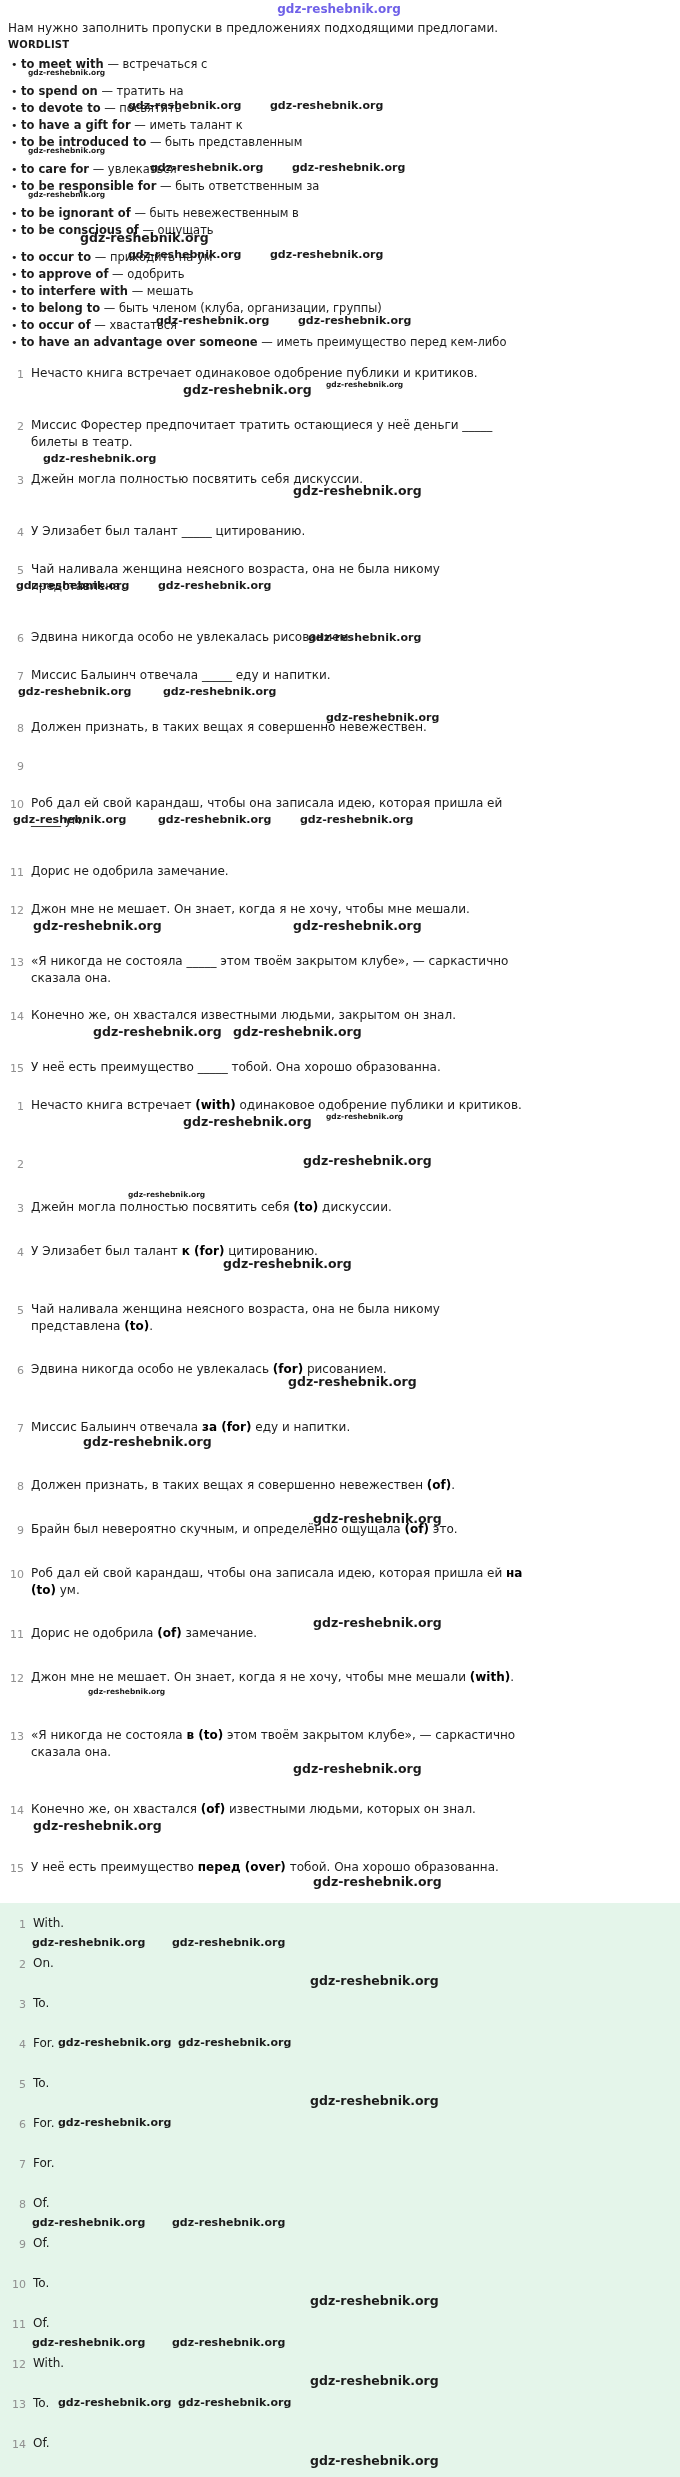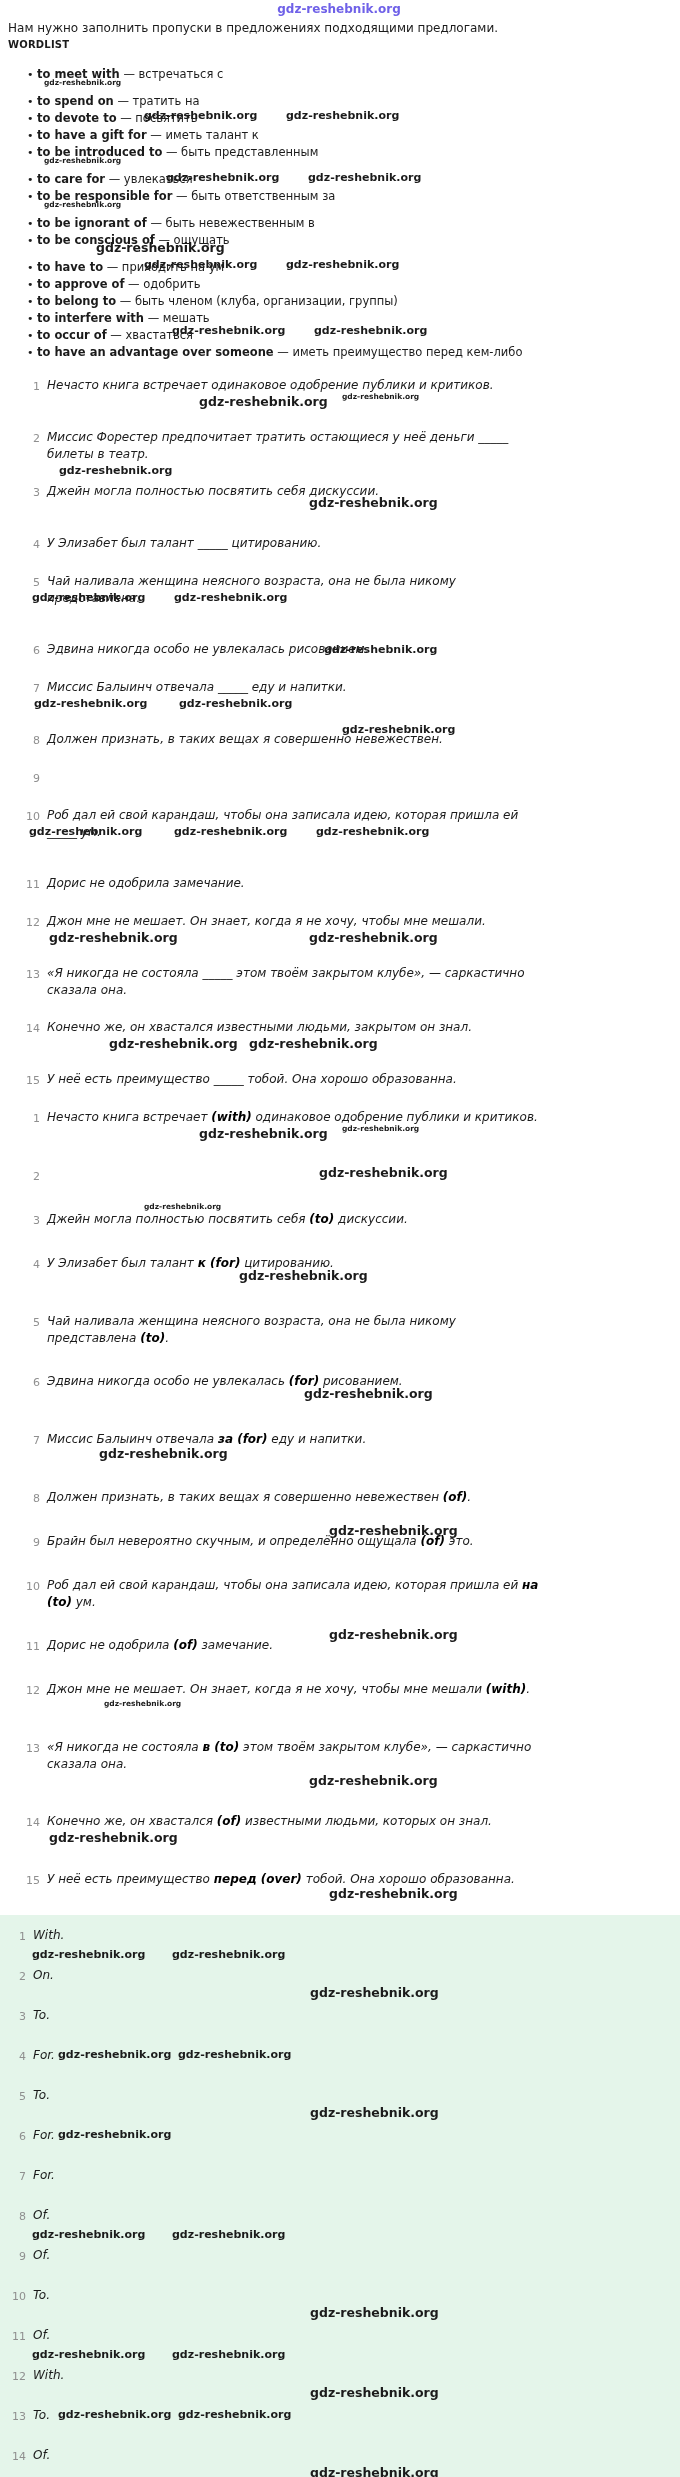--- a/index.html
+++ b/index.html
@@ -15,21 +15,21 @@
   .site-header {
     text-align: center;
     font-size: 12px;
     font-weight: 700;
     margin-bottom: 4px;
     cursor: pointer;
   }
   .instruction { font-size: 12px; line-height: 16px; margin: 0 0 3px 0; }
   .wordlist-title { font-size: 10px; font-weight: 700; margin: 0 0 6px 0; letter-spacing: .2px; }
 
-  ul { list-style: none; margin: 16px; padding: 0; }
+  ul { list-style: none; margin: 0; padding: 0; }
 
   .wordlist li {
     position: relative;
     font-size: 11.5px;
     line-height: 17px;
     padding-left: 13px;
   }
   .wordlist li::before { content: "•"; position: absolute; left: 3px; top: 0; font-size: 11px; }
   .wordlist li.gap { margin-bottom: 10px; }
   .wl-en { font-weight: 700; }
@@ -44,21 +44,21 @@
     margin-bottom: 20px;
   }
   .num-list .num {
     flex: 0 0 16px;
     text-align: right;
     margin-right: 7px;
     color: #8f8f8f;
     font-size: 11px;
     padding-top: 1px;
   }
-  .num-list .txt { max-width: 500px; font-style: italic; }
+  .num-list .txt { max-width: 500px; }
   .num-list li.gap { margin-bottom: 34px; }
 
   .answers li { margin-bottom: 26px; }
   .answers li.gap { margin-bottom: 40px; }
   .txt b { color: #000000; }
 
   .solutions {
     margin: 18px -10px 0 -8px;
     padding: 12px 10px 18px 10px;
   }
@@ -86,24 +86,24 @@
   <ul id="wordlist" class="wordlist">
       <li class="gap"><span class="wl-en">to meet with</span><span class="wl-ru"> — встречаться с</span><span class="wm wm-s" style="left: 20px; top: 13px;">gdz-reshebnik.org</span></li>
       <li><span class="wl-en">to spend on</span><span class="wl-ru"> — тратить на</span></li>
       <li><span class="wl-en">to devote to</span><span class="wl-ru"> — посвятить</span><span class="wm wm-m" style="left: 120px; top: 0px;">gdz-reshebnik.org</span><span class="wm wm-m" style="left: 262px; top: 0px;">gdz-reshebnik.org</span></li>
       <li><span class="wl-en">to have a gift for</span><span class="wl-ru"> — иметь талант к</span></li>
       <li class="gap"><span class="wl-en">to be introduced to</span><span class="wl-ru"> — быть представленным</span><span class="wm wm-s" style="left: 20px; top: 13px;">gdz-reshebnik.org</span></li>
       <li><span class="wl-en">to care for</span><span class="wl-ru"> — увлекаться</span><span class="wm wm-m" style="left: 142px; top: 1px;">gdz-reshebnik.org</span><span class="wm wm-m" style="left: 284px; top: 1px;">gdz-reshebnik.org</span></li>
       <li class="gap"><span class="wl-en">to be responsible for</span><span class="wl-ru"> — быть ответственным за</span><span class="wm wm-s" style="left: 20px; top: 13px;">gdz-reshebnik.org</span></li>
       <li><span class="wl-en">to be ignorant of</span><span class="wl-ru"> — быть невежественным в</span></li>
       <li class="gap"><span class="wl-en">to be conscious of</span><span class="wl-ru"> — ощущать</span><span class="wm wm-b" style="left: 72px; top: 10px;">gdz-reshebnik.org</span></li>
-      <li><span class="wl-en">to have to</span><span class="wl-ru"> — приходить на ум</span><span class="wm wm-m" style="left: 120px; top: 0px;">gdz-reshebnik.org</span><span class="wm wm-m" style="left: 262px; top: 0px;">gdz-reshebnik.org</span></li>
+      <li><span class="wl-en">to occur to</span><span class="wl-ru"> — приходить на ум</span><span class="wm wm-m" style="left: 120px; top: 0px;">gdz-reshebnik.org</span><span class="wm wm-m" style="left: 262px; top: 0px;">gdz-reshebnik.org</span></li>
       <li><span class="wl-en">to approve of</span><span class="wl-ru"> — одобрить</span></li>
+      <li><span class="wl-en">to interfere with</span><span class="wl-ru"> — мешать</span></li>
       <li><span class="wl-en">to belong to</span><span class="wl-ru"> — быть членом (клуба, организации, группы)</span></li>
-      <li><span class="wl-en">to interfere with</span><span class="wl-ru"> — мешать</span></li>
       <li><span class="wl-en">to occur of</span><span class="wl-ru"> — хвастаться</span><span class="wm wm-m" style="left: 148px; top: -2px;">gdz-reshebnik.org</span><span class="wm wm-m" style="left: 290px; top: -2px;">gdz-reshebnik.org</span></li>
       <li><span class="wl-en">to have an advantage over someone</span><span class="wl-ru"> — иметь преимущество перед кем-либо</span></li>
     </ul>
   <ul id="questions" class="num-list questions">
       <li class="gap">
         <span class="num">1</span>
         <span class="txt">Нечасто книга встречает одинаковое одобрение публики и критиков.</span>
         <span class="wm wm-b" style="left: 175px; top: 19px;">gdz-reshebnik.org</span>
         <span class="wm wm-s" style="left: 318px; top: 16px;">gdz-reshebnik.org</span>
       </li>

